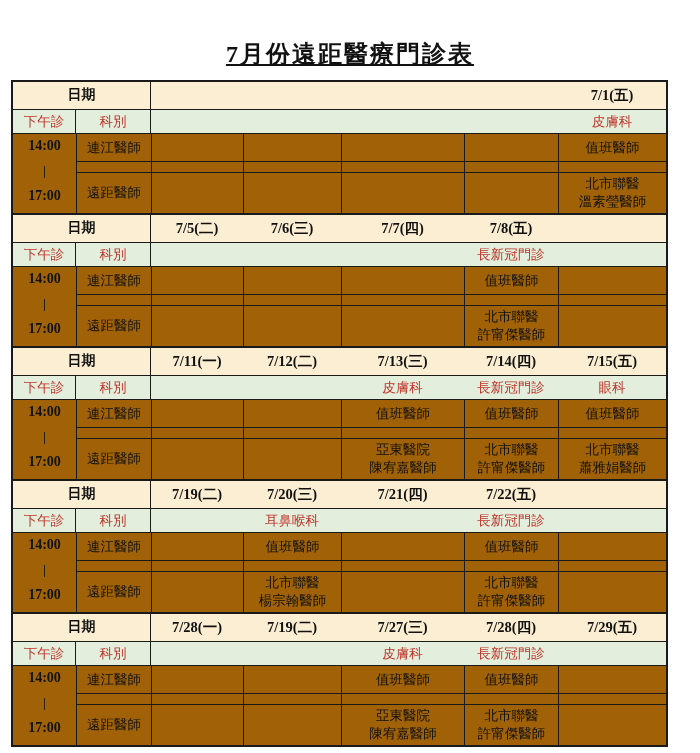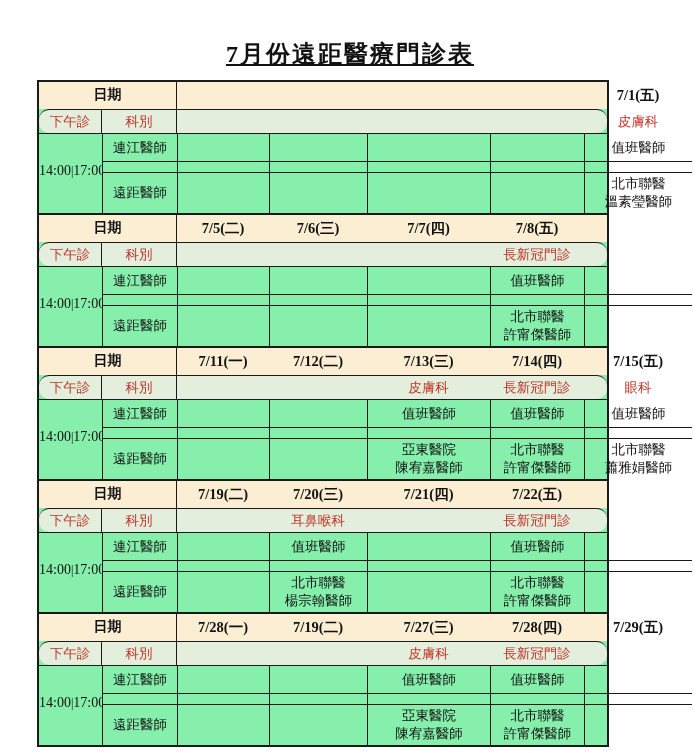--- a/index.html
+++ b/index.html
@@ -14,24 +14,24 @@
   .title {
     text-align: center;
     font-size: 24px;
     font-weight: 700;
     letter-spacing: 2px;
     padding-top: 38px;
     margin-bottom: 10px;
     text-decoration: underline;
   }
   .schedule-table {
-    width: 572px;
-    margin-left: 37px;
+    width: 657px;
+    margin-left: 11px;
     border: 2px solid var(--border, #1a1a1a);
-    background: #86efac;
+    background: #a16207;
   }
   .week + .week { border-top: 2px solid var(--border, #1a1a1a); }
 
   .row, .body-grid {
     display: grid;
     grid-template-columns: 63px 75px 92px 98px 123px 94px 108px;
   }
   .cell {
     display: flex;
     align-items: center;
@@ -50,38 +50,39 @@
     font-size: 14px;
     border-right: 1px solid var(--border, #1a1a1a);
   }
   .date-row .day { font-weight: 700; font-size: 14.5px; }
 
   
   .dept-row {
     background: var(--dept-row-bg, #E3EEDC);
     height: 24px;
     border-top: 1px solid var(--border, #1a1a1a);
-    border-radius: 10px;
   }
   .red { color: var(--red-text, #C03428); }
   .dept-row .lbl { border-right: 1px solid var(--border, #1a1a1a); font-size: 13.5px; }
 
   
   .body-grid {
     grid-template-rows: 27px 11px 41px;
     border-top: 1px solid var(--border, #1a1a1a);
   }
   .time-cell {
     grid-column: 1;
     grid-row: 1 / span 3;
     display: flex;
+    flex-direction: column;
     align-items: center;
     justify-content: space-between;
     padding: 3px 0 8px 0;
     font-size: 14px;
+    font-weight: bold;
   }
   .time-cell .sep { font-size: 12px; line-height: 0.9; }
   .body-grid .bc { border-left: 1px solid var(--border, #1a1a1a); }
   .body-grid .r2, .body-grid .r3 { border-top: 1px solid var(--border, #1a1a1a); }
   .doctor { white-space: pre-line; }
 </style>
 </head>
 <body>
 
 <div class="page">

